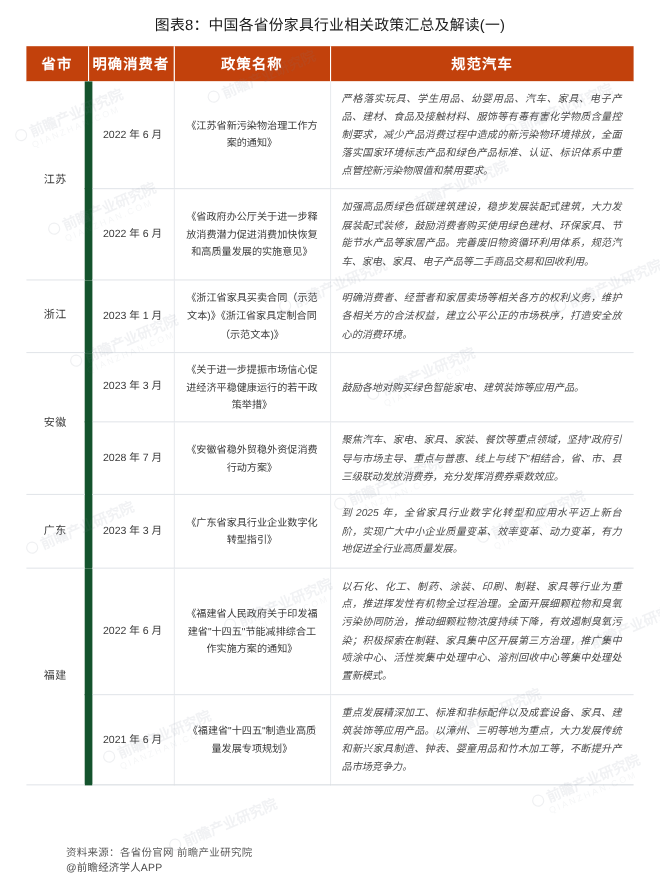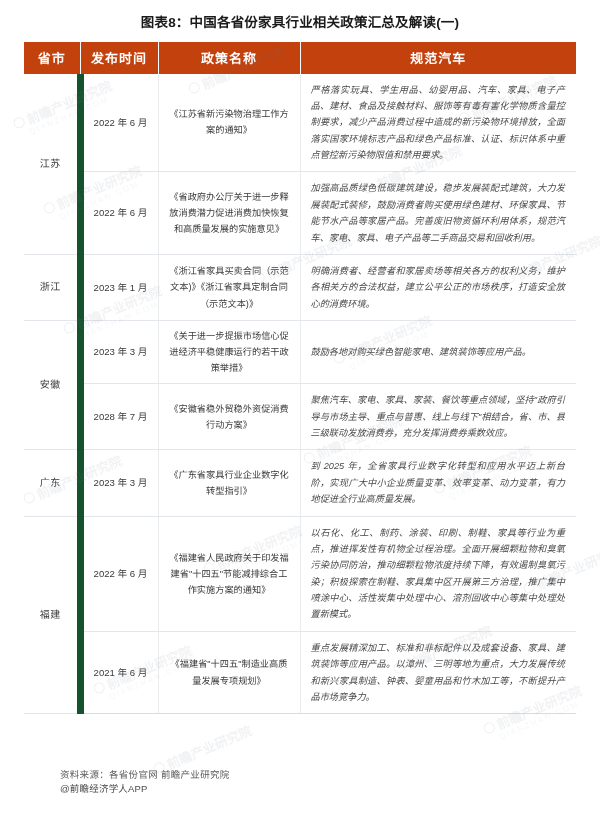--- a/index.html
+++ b/index.html
@@ -22,21 +22,21 @@
     position: relative;
     width: 600px;
     height: 813px;
     padding: 0;
   }
 
   
   .chart-title {
     text-align: center;
     font-size: 13.5px;
-    font-weight: bold;
+    font-weight: normal;
     color: #1a1a1a;
     letter-spacing: 0.2px;
     padding: 14px 20px 10px 20px;
     line-height: 1.3;
     white-space: nowrap;
   }
 
   
   .table-wrap {
     margin: 0 24px;
@@ -167,21 +167,21 @@
     <table class="policy-table">
       <colgroup>
         <col class="c-province">
           <col class="c-date">
           <col class="c-name">
           <col class="c-content">
       </colgroup>
       <thead>
         <tr>
           <th>省市</th>
-          <th>发布时间</th>
+          <th>明确消费者</th>
           <th>政策名称</th>
           <th>规范汽车</th>
         </tr>
       </thead>
       <tbody id="table-body">
           <tr>
             <td class="province" rowspan="2">江苏</td>
             <td class="date">2022 年 6 月</td>
             <td class="pname">《江苏省新污染物治理工作方案的通知》</td>
             <td class="content">严格落实玩具、学生用品、幼婴用品、汽车、家具、电子产品、建材、食品及接触材料、服饰等有毒有害化学物质含量控制要求，减少产品消费过程中造成的新污染物环境排放，全面落实国家环境标志产品和绿色产品标准、认证、标识体系中重点管控新污染物限值和禁用要求。</td>

